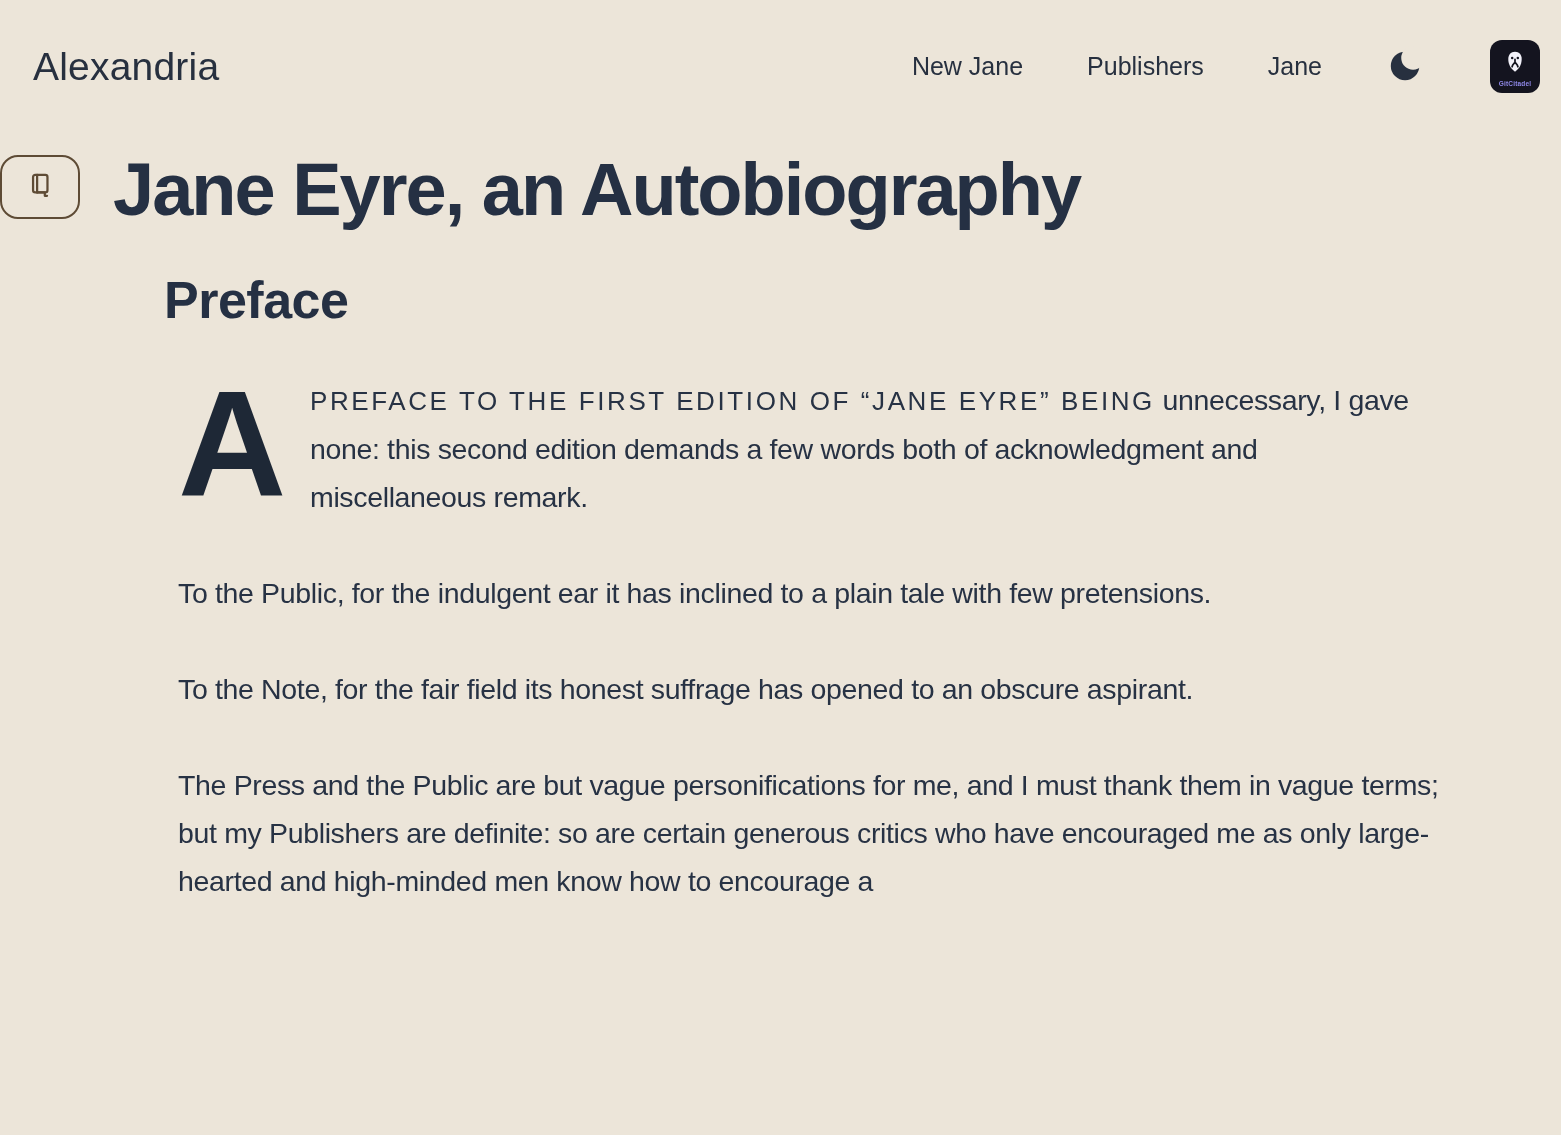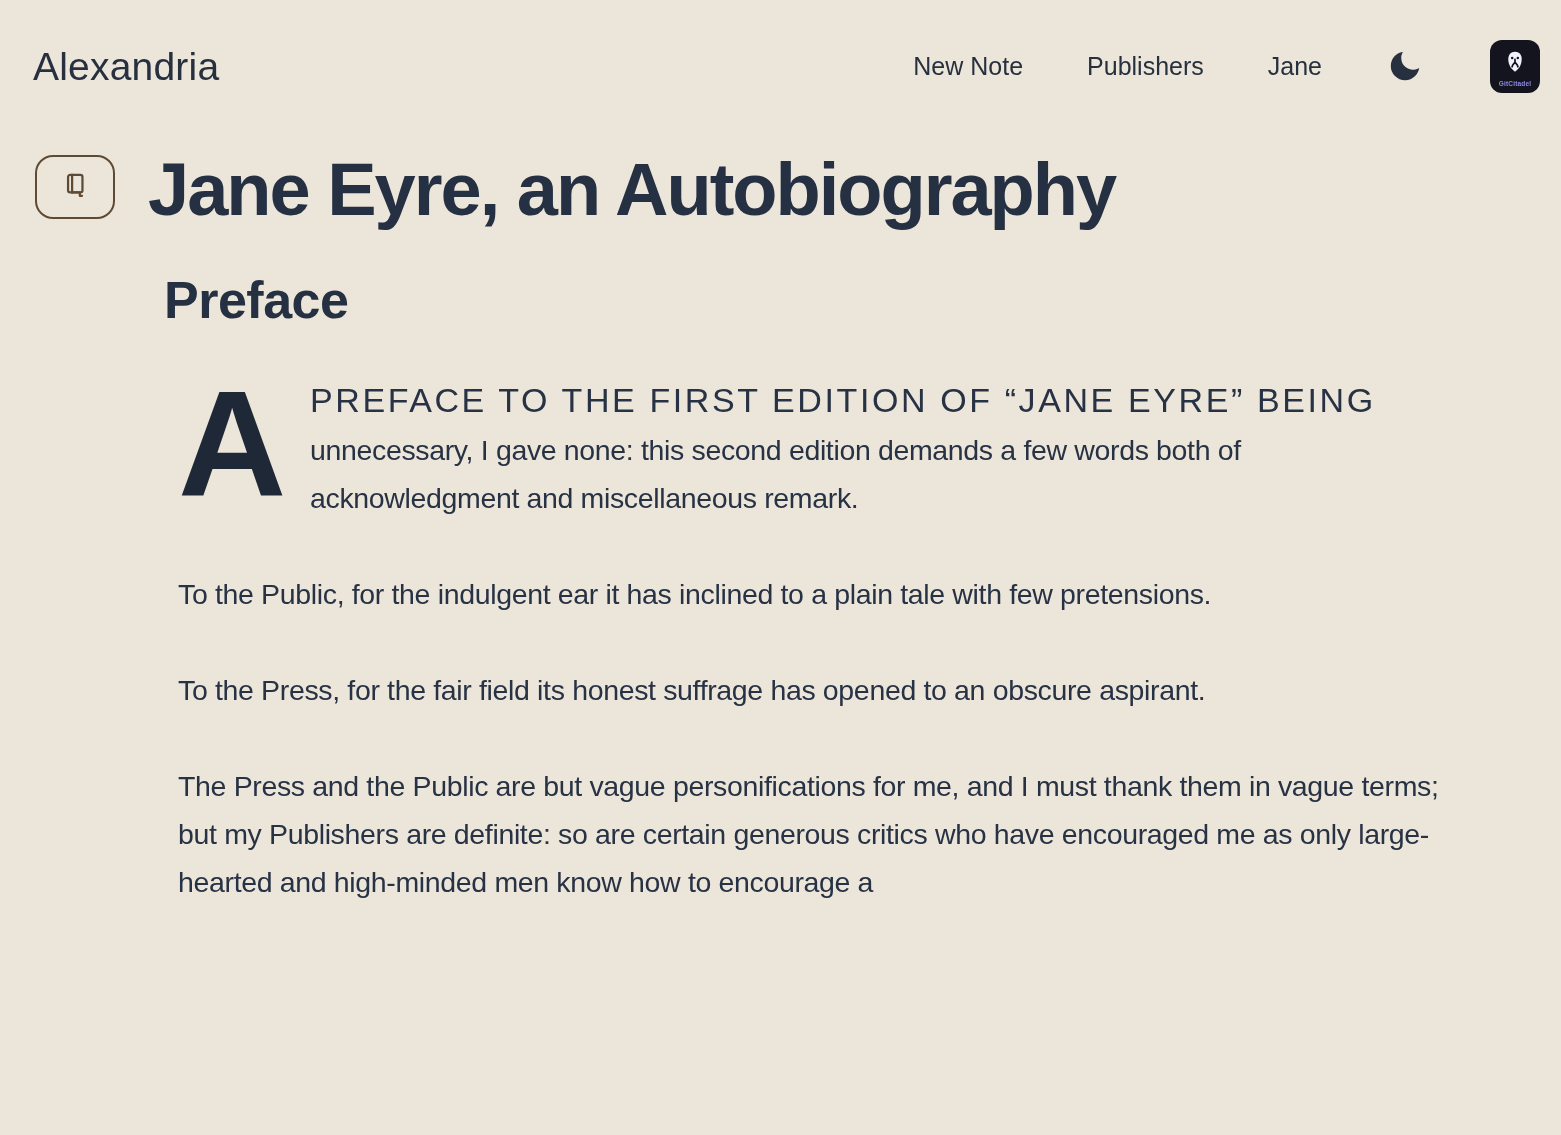--- a/index.html
+++ b/index.html
@@ -58,21 +58,20 @@
     color: #8f88e8;
     letter-spacing: 0.2px;
     margin-top: 1px;
   }
 
   
   .title-row {
     display: flex;
     align-items: flex-start;
     gap: 33px;
-    padding-left: 35px;
     margin-top: 62px;
   }
   .book-button {
     width: 80px; height: 64px;
     border: 2.5px solid #5e4b35;
     border-radius: 18px;
     background: transparent;
     display: flex; align-items: center; justify-content: center;
     cursor: pointer;
     flex: none;
@@ -106,32 +105,32 @@
   .lead { margin-top: 46px; }
   .dropcap {
     float: left;
     font-size: 150px;
     font-weight: 700;
     line-height: 110px;
     padding: 12px 24px 22px 0;
     color: #1e2836;
   }
   .lead-caps {
-    font-size: 34px;
+    font-size: 26px;
     letter-spacing: 2.6px;
     color: #273244;
   }
 </style>
 </head>
 <body>
 
 <header class="header">
   <div class="brand">Alexandria</div>
   <nav class="nav">
-    <a class="nav-link">New Note</a>
+    <a class="nav-link">New Jane</a>
     <a class="nav-link">Publishers</a>
     <a class="nav-link">Jane</a>
     <button class="theme-toggle">
       <span>
         <svg width="38" height="38" viewBox="0 0 40 40">
           <circle cx="19" cy="21" r="15" fill="#27303f"></circle>
           <circle cx="27.5" cy="12.5" r="12.5" fill="#ece5d9"></circle>
         </svg>
       </span>
     </button>
@@ -161,16 +160,16 @@
       </span>
     </button>
     <h1 class="page-title">Jane Eyre, an Autobiography</h1>
   </div>
 
   <h2 class="section-heading">Preface</h2>
 
   <section class="prose">
     <p class="lead"><span class="dropcap">A</span><span class="lead-caps">PREFACE TO THE FIRST EDITION OF “JANE EYRE” BEING</span> <span>unnecessary, I gave none: this second edition demands a few words both of acknowledgment and miscellaneous remark.</span></p>
     <p>To the Public, for the indulgent ear it has inclined to a plain tale with few pretensions.</p>
-    <p>To the Press, for the fair field its honest suffrage has opened to an obscure aspirant.</p>
+    <p>To the Note, for the fair field its honest suffrage has opened to an obscure aspirant.</p>
     <p>The Press and the Public are but vague personifications for me, and I must thank them in vague terms; but my Publishers are definite: so are certain generous critics who have encouraged me as only large-hearted and high-minded men know how to encourage a</p>
   </section>
 </main>
 
 </body></html>

